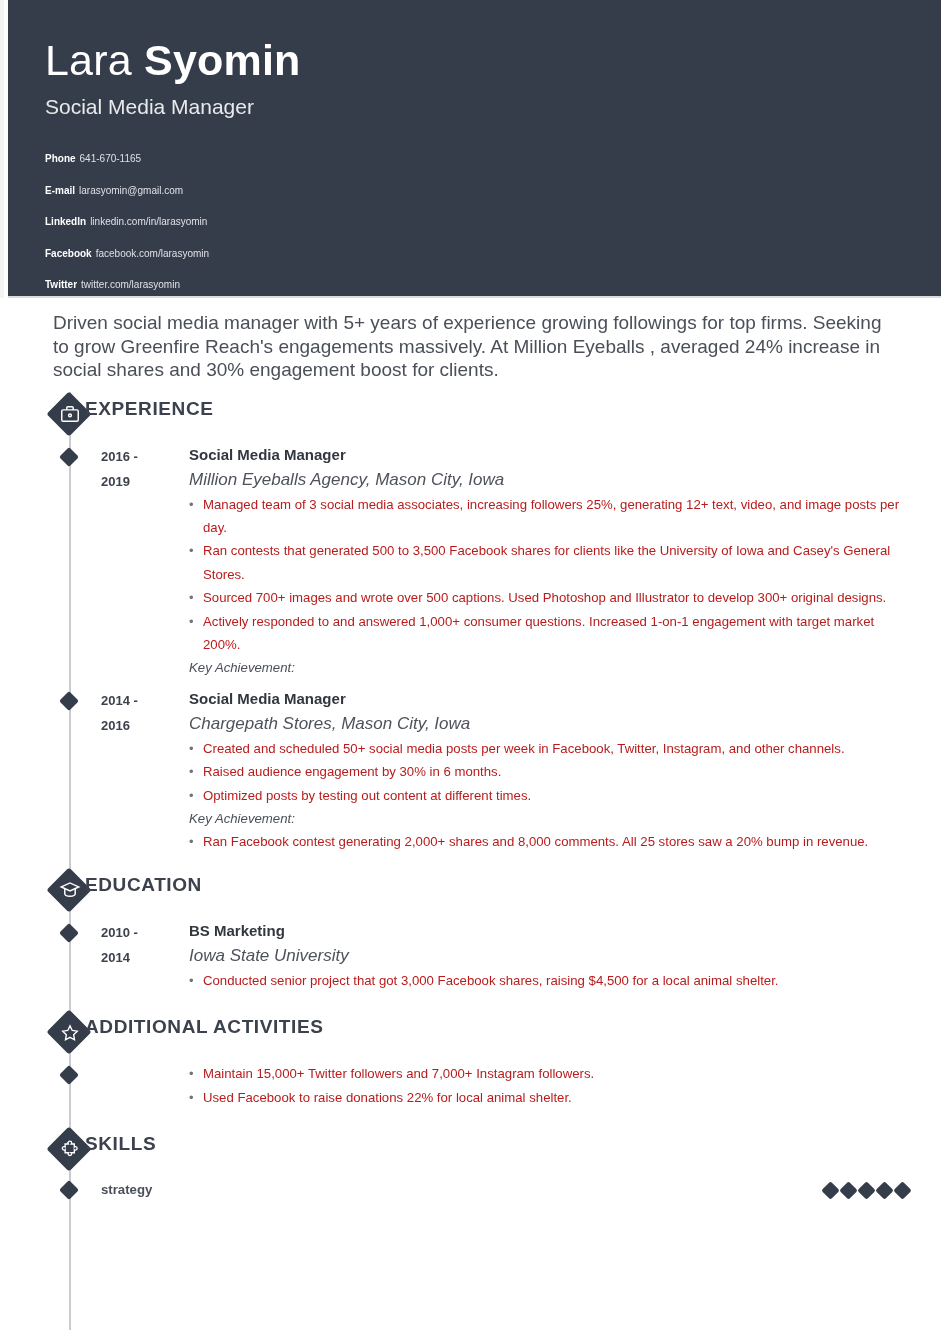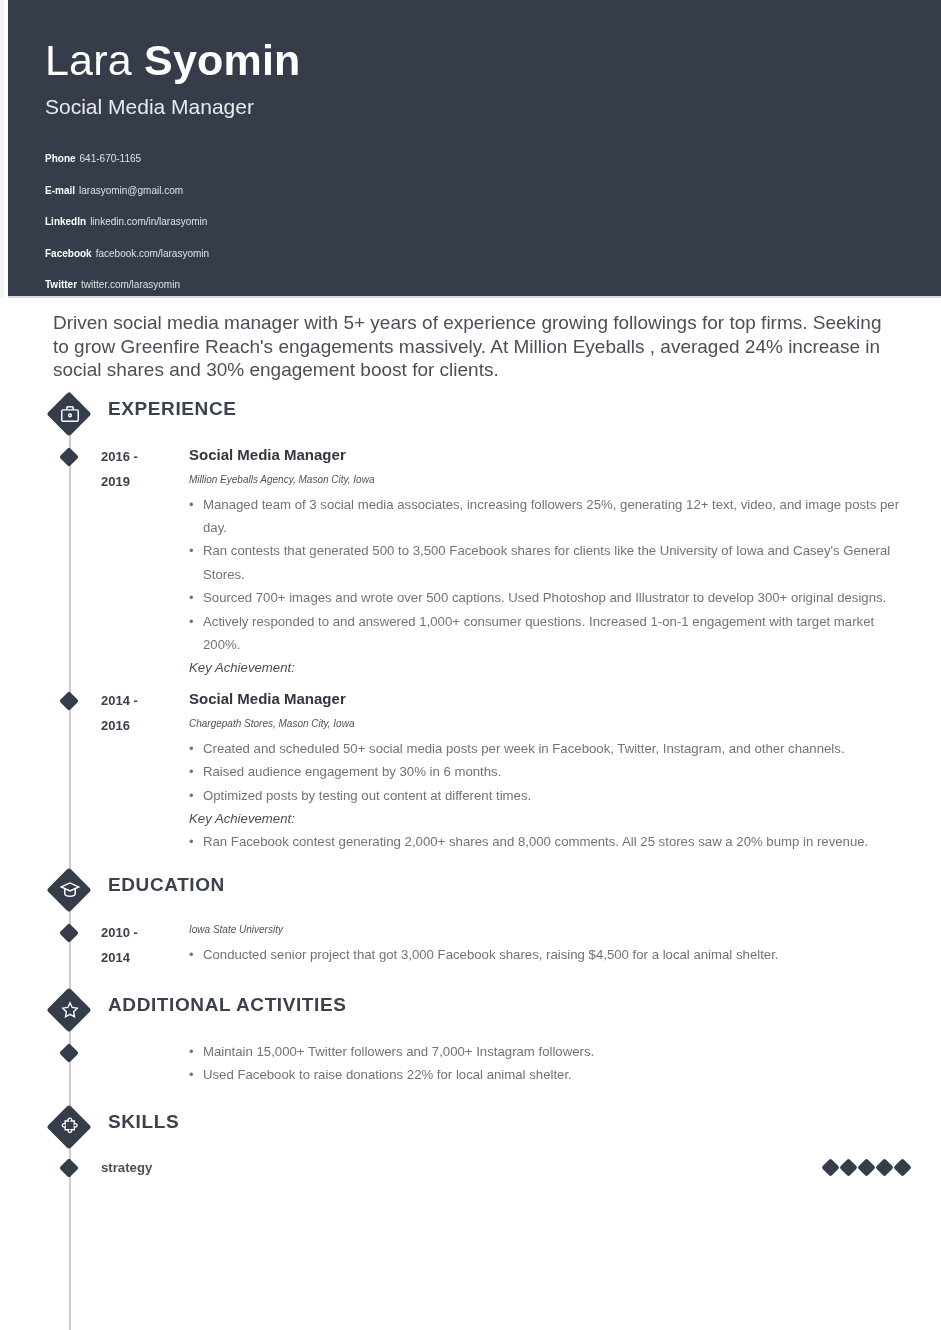--- a/index.html
+++ b/index.html
@@ -57,46 +57,46 @@
   .diamond-badge{
     position:absolute;left:39px;top:4px;
     width:45px;height:45px;
   }
   .diamond-badge .dshape{
     position:absolute;left:6px;top:6px;width:32px;height:32px;
     background:#353c4a;transform:rotate(45deg);border-radius:3px;
   }
   .diamond-badge svg{position:absolute;left:11.5px;top:11.5px;width:22px;height:22px;}
   .section-title{
-    position:absolute;left:100px;top:10px;
+    position:absolute;left:77px;top:10px;
     font-size:19px;font-weight:700;color:#3c424d;letter-spacing:.6px;
   }
 
   .entry{position:relative;margin-bottom:2px;}
   .node{
     position:absolute;left:54px;top:6px;width:14px;height:14px;
     background:#353c4a;transform:rotate(45deg);border-radius:2px;
   }
   .entry-inner{display:flex;padding-left:93px;}
   .dates{
     width:88px;flex:0 0 88px;
     font-size:13px;font-weight:700;line-height:25px;color:#3c424d;
     padding-top:0px;
   }
   .entry-body{flex:1;min-width:0;padding-right:40px;}
   .role{
     font-size:15px;font-weight:700;color:#32373f;line-height:22px;margin-bottom:4px;
   }
   .org{
-    font-size:10px;font-style:italic;color:#4d525b;line-height:20px;margin-bottom:3px;
+    font-size:17px;font-style:italic;color:#4d525b;line-height:20px;margin-bottom:3px;
   }
   ul.bullets{list-style:none;margin:0;padding:0;}
   ul.bullets li{
     position:relative;padding-left:14px;
-    font-size:13.2px;line-height:23.4px;color:#737373;
+    font-size:13.2px;line-height:23.4px;color:#b91c1c;
   }
   ul.bullets li:before{
     content:"\2022";position:absolute;left:0;top:0;color:#6e737c;font-size:13px;
   }
   .key-ach{
     font-size:13.2px;font-style:italic;color:#4a4f58;line-height:23.4px;
   }
 
   
   .skill-row{display:flex;align-items:center;padding-left:93px;padding-right:40px;font-weight:bold;}
@@ -211,20 +211,21 @@
       </div>
 
       <div class="entry">
         <div class="node"></div>
         <div class="entry-inner">
           <div class="dates">
             <div>2010 -</div>
             <div>2014</div>
           </div>
           <div class="entry-body">
+            <div class="role">BS Marketing</div>
             <div class="org">Iowa State University</div>
             <ul class="bullets">
               <li>Conducted senior project that got 3,000 Facebook shares, raising $4,500 for a local animal shelter.</li>
             </ul>
           </div>
         </div>
       </div>
     </div>
 
     <div class="section" style="margin-top:14px;">

